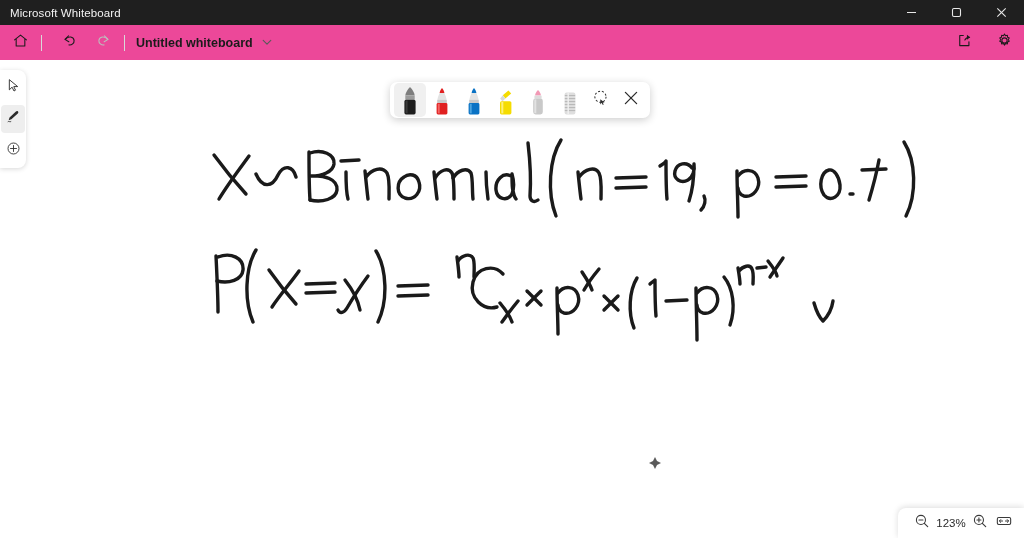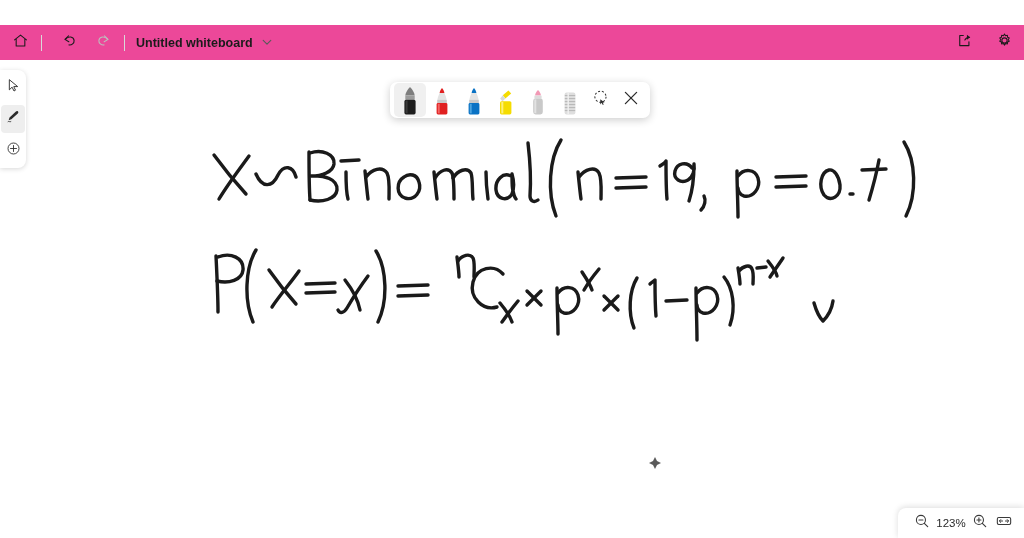--- a/index.html
+++ b/index.html
@@ -217,20 +217,41 @@
     color: #2a2a2a;
     min-width: 34px;
     text-align: center;
   }
 </style>
 </head>
 <body>
 
 <div class="app">
 
+  <div class="titlebar">
+    <div class="titlebar-text">Microsoft Whiteboard</div>
+    <div class="win-controls">
+      <div class="win-btn">
+        <svg width="11" height="11" viewBox="0 0 11 11" aria-hidden="true">
+          <line x1="1" y1="5.5" x2="10" y2="5.5" stroke="#e8e8e8" stroke-width="1"></line>
+        </svg>
+      </div>
+      <div class="win-btn">
+        <svg width="11" height="11" viewBox="0 0 11 11" aria-hidden="true">
+          <rect x="1.5" y="1.5" width="8" height="8" rx="1.4" fill="none" stroke="#e8e8e8" stroke-width="1.1"></rect>
+        </svg>
+      </div>
+      <div class="win-btn close">
+        <svg width="11" height="11" viewBox="0 0 11 11" aria-hidden="true">
+          <line x1="1.3" y1="1.3" x2="9.7" y2="9.7" stroke="#e8e8e8" stroke-width="1.1"></line>
+          <line x1="9.7" y1="1.3" x2="1.3" y2="9.7" stroke="#e8e8e8" stroke-width="1.1"></line>
+        </svg>
+      </div>
+    </div>
+  </div>
 
   <div class="apptoolbar">
 
     <div class="tb-icon">
       <span>
         <svg width="17" height="17" viewBox="0 0 20 20" aria-hidden="true">
           <path d="M3 9.3 L10 3.6 L17 9.3 M4.9 8.2 V16.4 H15.1 V8.2" fill="none" stroke="#1b1b1b" stroke-width="1.25" stroke-linecap="round" stroke-linejoin="round"></path>
         </svg>
       </span>
     </div>

